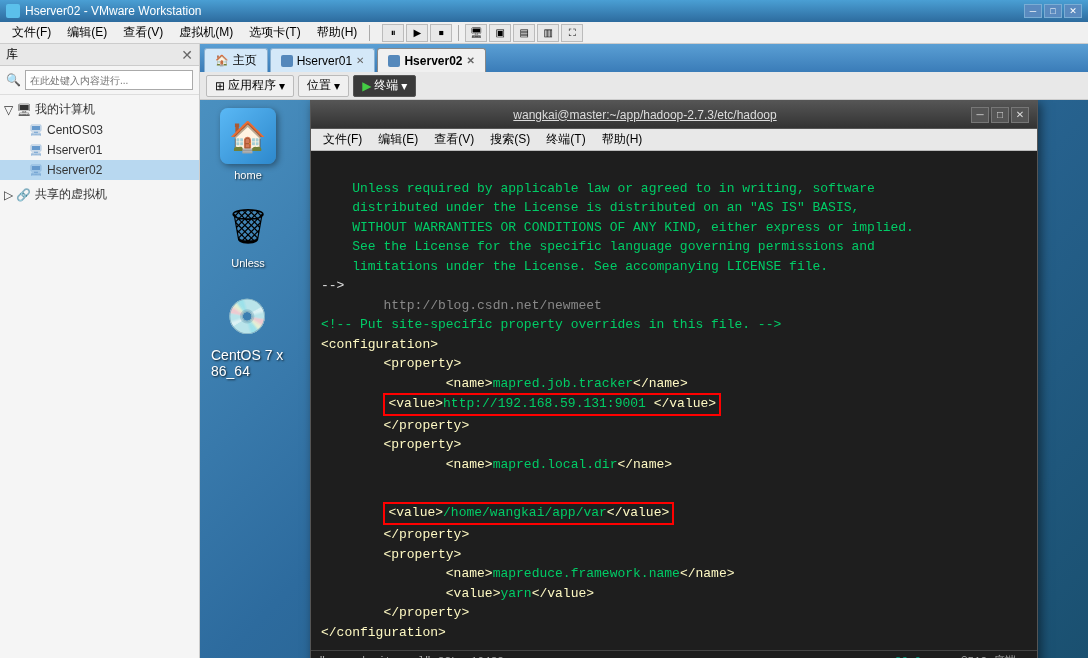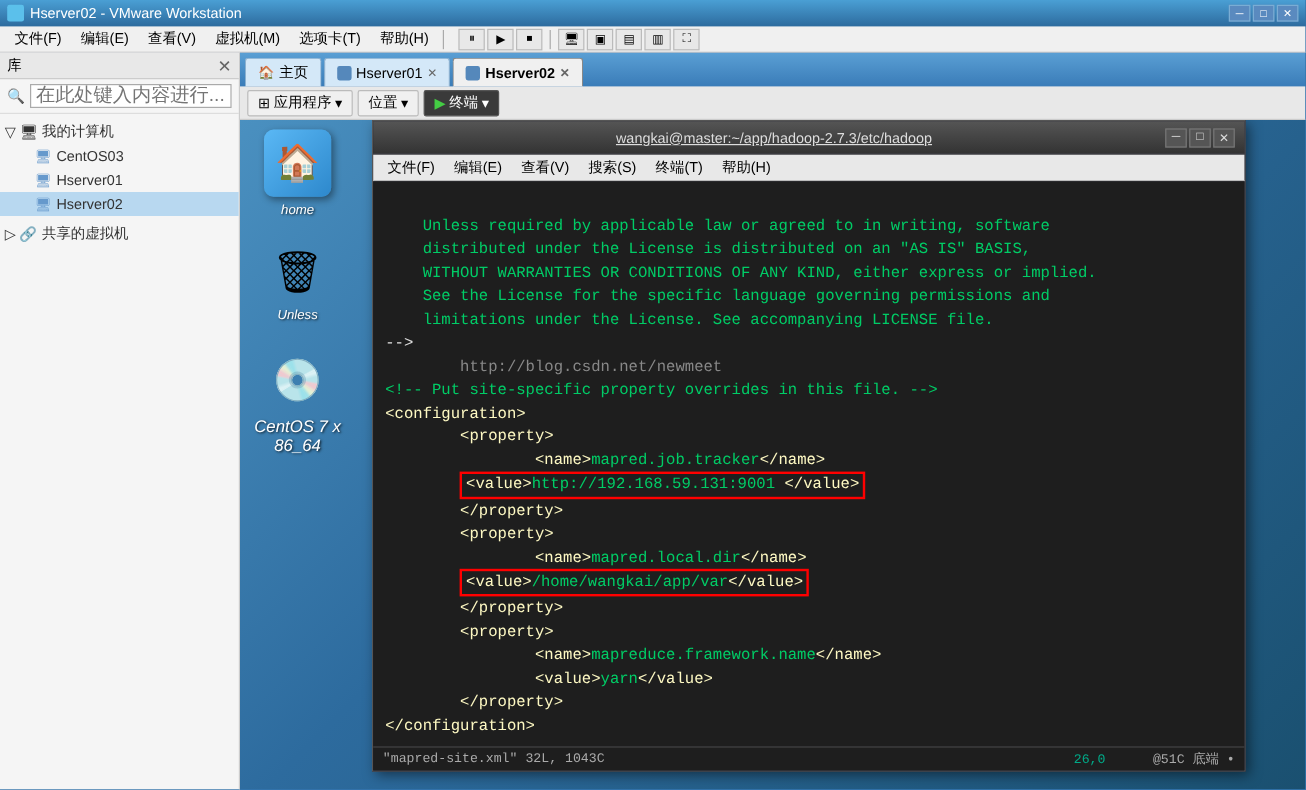--- a/index.html
+++ b/index.html
@@ -155,26 +155,25 @@
       display: flex;
       flex-direction: column;
       align-items: center;
       gap: 4px;
       cursor: pointer;
       width: 72px;
     }
     .icon-label {
       color: white;
       font-size: 11px;
-      text-align: center;
+      text-align: left;
       text-shadow: 1px 1px 2px rgba(0,0,0,0.8);
       padding: 1px 3px;
       border-radius: 2px;
       word-break: break-all;
-      font-style: italic;
     }
 
     
     .terminal-window {
       position: absolute;
       top: 0;
       left: 110px;
       width: 728px;
       background: #1a1a2e;
       border: 1px solid #555;
@@ -276,21 +275,21 @@
 
 <div class="main-container">
 
   <div class="sidebar">
     <div class="sidebar-header">
       <span>库</span>
       <span class="sidebar-close">✕</span>
     </div>
     <div class="sidebar-search">
       <span style="margin-right:4px; color:#888;">🔍</span>
-      <input type="text" style="width: 100%; border: 1px solid rgb(170, 170, 170); height: 20px; font-size: 16px; padding: 0px 4px;" placeholder="在此处键入内容进行...">
+      <input type="text" style="width: 100%; border: 1px solid rgb(170, 170, 170); height: 20px; font-size: 10px; padding: 0px 4px;" placeholder="在此处键入内容进行...">
     </div>
     <div class="tree-container">
 
       <div class="tree-item">
         <span class="tree-expand">▽</span>
         <span class="tree-icon">🖥</span>
         <span>我的计算机</span>
       </div>
 
       <div class="tree-item indent1">
@@ -401,21 +400,21 @@
 </span><span class="text-white">--&gt;</span>
 <span class="text-gray">        http://blog.csdn.net/newmeet</span>
 <span class="text-green">&lt;!-- Put site-specific property overrides in this file. --&gt;</span>
 <span class="text-cyan">&lt;configuration&gt;</span>
 <span class="text-cyan">        &lt;property&gt;</span>
 <span class="text-cyan">                &lt;name&gt;</span><span class="text-green">mapred.job.tracker</span><span class="text-cyan">&lt;/name&gt;</span>
 <span>        </span><span style="border:2px solid red; padding:1px 3px; display:inline-block; line-height:1.3;"><span class="text-cyan">&lt;value&gt;</span><span class="text-green">http://192.168.59.131:9001</span><span class="text-cyan"> &lt;/value&gt;</span></span>
 <span class="text-cyan">        &lt;/property&gt;</span>
 <span class="text-cyan">        &lt;property&gt;</span>
 <span class="text-cyan">                &lt;name&gt;</span><span class="text-green">mapred.local.dir</span><span class="text-cyan">&lt;/name&gt;</span>
-<span>        </span><span style="border:2px solid red; padding:1px 3px; display:inline-block; line-height:1.3;"><span class="text-cyan">&lt;value&gt;</span><span class="text-green">/home/wangkai/app/var</span><span class="text-cyan">&lt;/value&gt;</span></span>
+<span>        </span><span style="border:2px solid red; padding:1px 3px; display:inline-block; line-height:1.3;margin-top:28px;"><span class="text-cyan">&lt;value&gt;</span><span class="text-green">/home/wangkai/app/var</span><span class="text-cyan">&lt;/value&gt;</span></span>
 <span class="text-cyan">        &lt;/property&gt;</span>
 <span class="text-cyan">        &lt;property&gt;</span>
 <span class="text-cyan">                &lt;name&gt;</span><span class="text-green">mapreduce.framework.name</span><span class="text-cyan">&lt;/name&gt;</span>
 <span class="text-cyan">                &lt;value&gt;</span><span class="text-green">yarn</span><span class="text-cyan">&lt;/value&gt;</span>
 <span class="text-cyan">        &lt;/property&gt;</span>
 <span class="text-cyan">&lt;/configuration&gt;</span>
 </div>
 
         <div class="status-bar">
           <span>"mapred-site.xml" 32L, 1043C</span>

